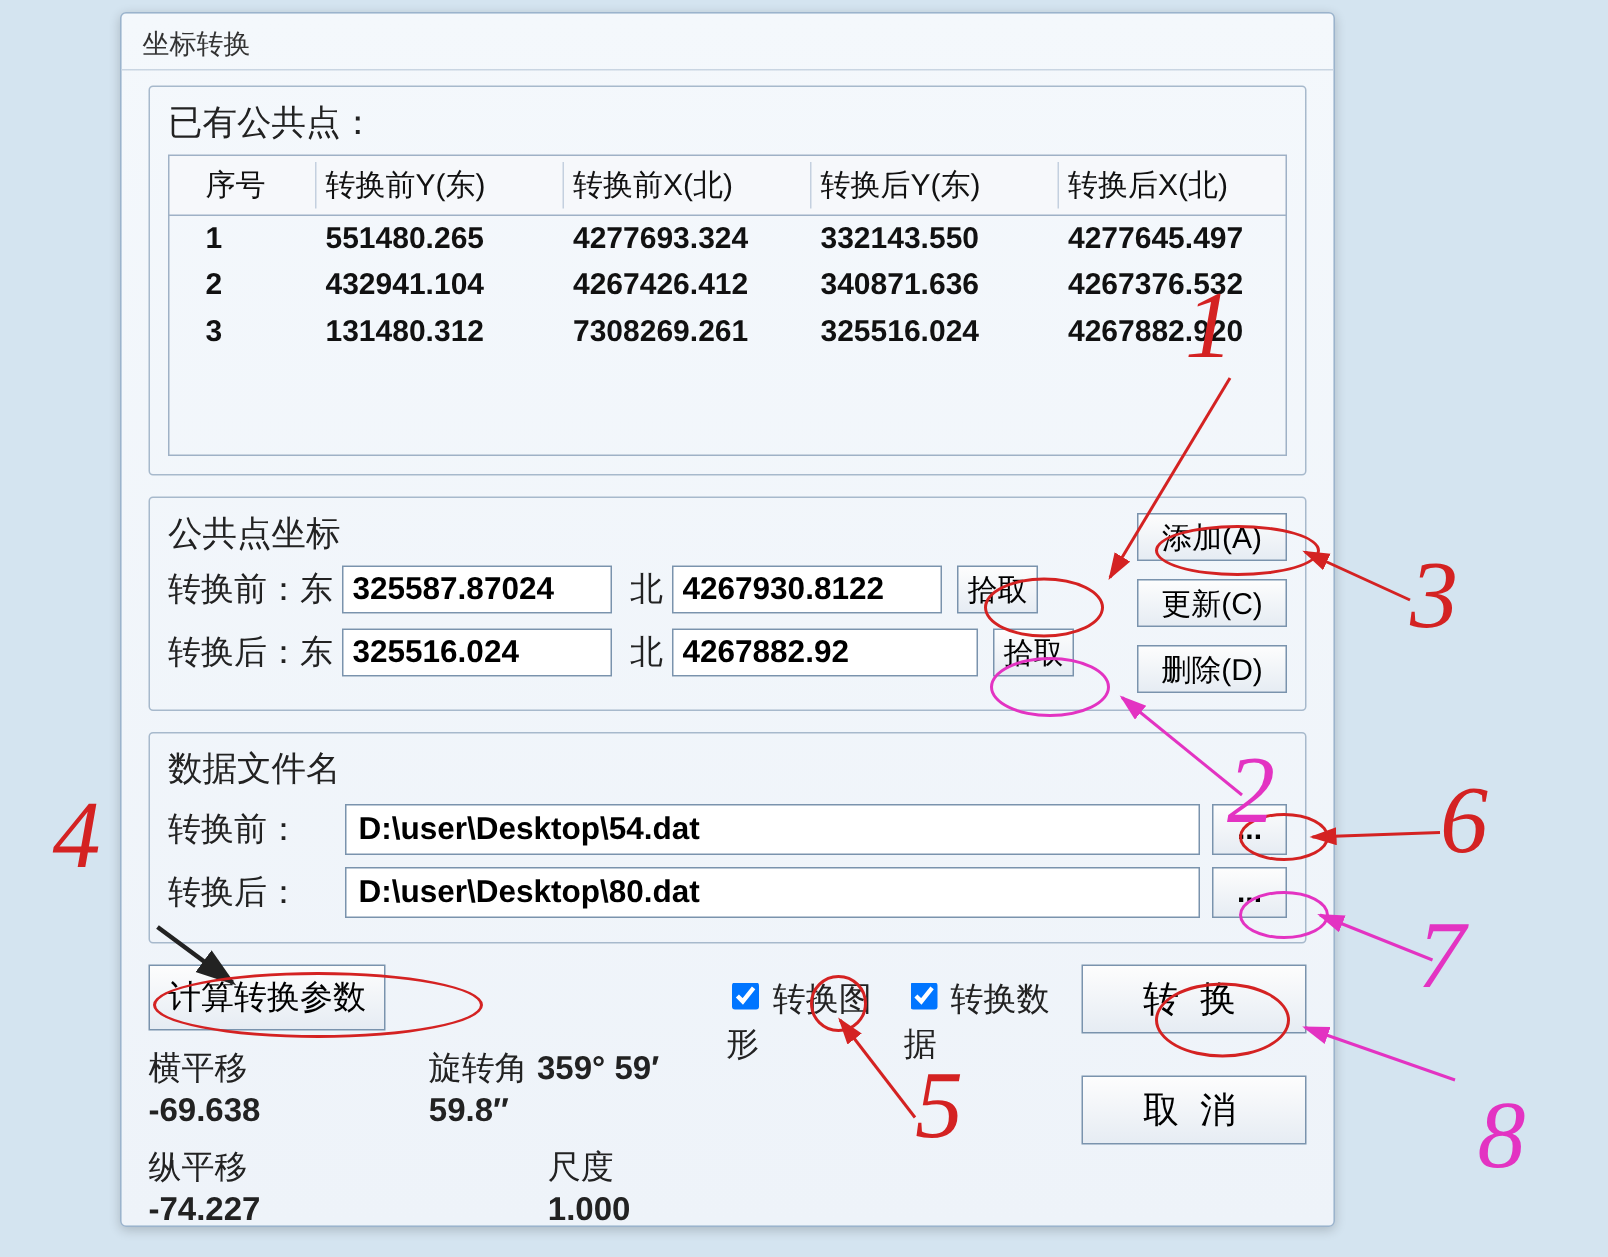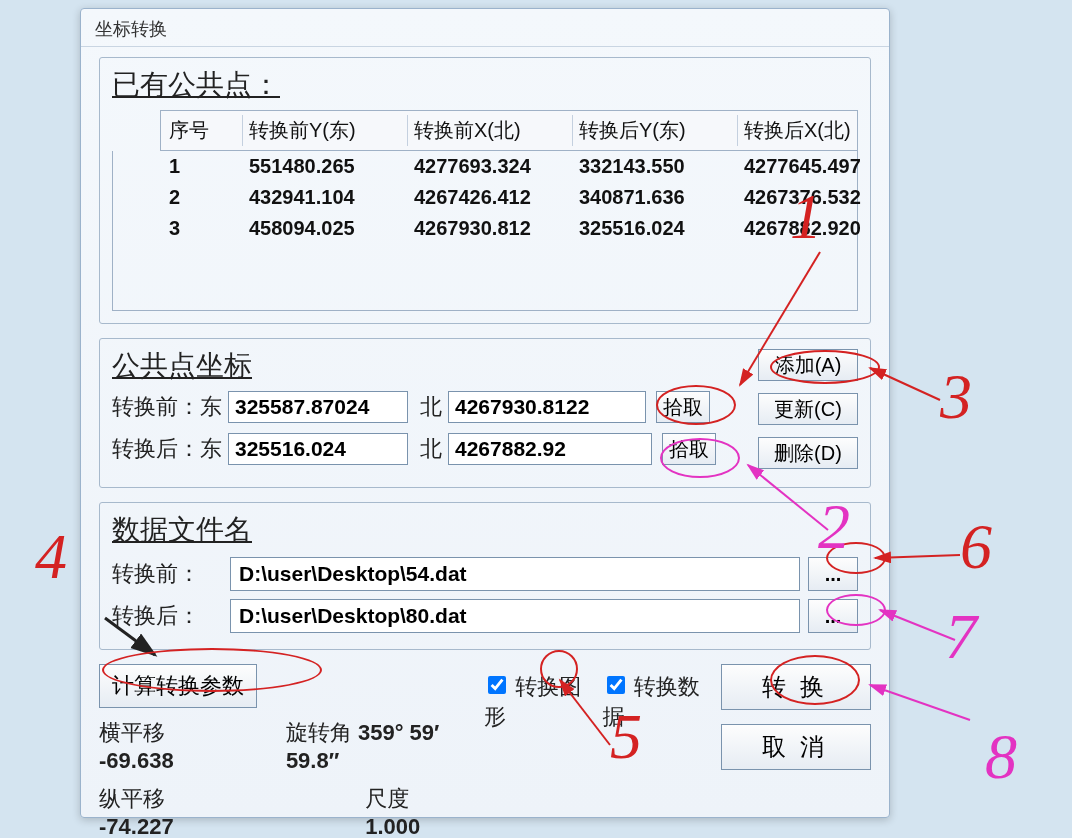--- a/index.html
+++ b/index.html
@@ -37,32 +37,30 @@
       padding: 10px 18px 16px 18px;
     }
     .groupbox {
       border: 1px solid #a7b9cc;
       border-radius: 3px;
       margin-bottom: 14px;
       padding: 8px 12px 12px 12px;
       position: relative;
     }
     .groupbox-title {
-      font-size: 28px;
+      font-size: 23px;
       color: #222;
       margin-bottom: 6px;
-      text-decoration: underline;
     }
     .table-header, .table-row {
       display: grid;
       grid-template-columns: 80px 165px 165px 165px 165px;
       font-size: 20px;
       color: #111;
-      padding: 4px 2px;
-      margin-left: 48px;
+      padding: 4px 18px;
     }
     .table-header {
       border-top: 1px solid #9fb1c6;
       border-left: 1px solid #9fb1c6;
       border-right: 1px solid #9fb1c6;
       border-bottom: 1px solid #9fb1c6;
       background: #f6f8fb;
     }
     .table-header > div {
       border-right: 1px solid #c4d0df;
@@ -174,21 +172,21 @@
       color: #222;
       margin-top: 8px;
     }
     .check-group input {
       width: 18px;
       height: 18px;
     }
     .action-btns {
       display: flex;
       flex-direction: column;
-      gap: 14px;
+      gap: 28px;
       margin-left: auto;
     }
     .big-btn {
       width: 150px;
       height: 46px;
       font-size: 24px;
       letter-spacing: 14px;
       text-align: center;
       border: 1px solid #7a93ad;
       background: linear-gradient(#fdfdfd,#e6ecf3);
@@ -258,36 +256,36 @@
         </div>
         <div class="table-row">
           <div>2</div>
           <div>432941.104</div>
           <div>4267426.412</div>
           <div>340871.636</div>
           <div>4267376.532</div>
         </div>
         <div class="table-row">
           <div>3</div>
-          <div>458094.025</div>
-          <div>4267930.812</div>
+          <div>131480.312</div>
+          <div>7308269.261</div>
           <div>325516.024</div>
           <div>4267882.920</div>
         </div>
       </div>
     </div>
 
     <div class="groupbox" style="padding-right: 130px;">
       <div class="groupbox-title">公共点坐标</div>
       <div class="coord-row">
         <span class="coord-label">转换前：</span>
         <span class="coord-label" style="margin-right:6px;">东</span>
         <input class="coord-input" style="width: 180px;" value="325587.87024">
         <span class="coord-label" style="margin:0 6px 0 12px;">北</span>
-        <input class="coord-input" style="width: 198px;" value="4267930.8122">
+        <input class="coord-input" style="width: 180px;" value="4267930.8122">
         <button class="btn btn-small" style="margin-left:10px;">拾取</button>
       </div>
       <div class="coord-row">
         <span class="coord-label">转换后：</span>
         <span class="coord-label" style="margin-right:6px;">东</span>
         <input class="coord-input" style="width: 180px;" value="325516.024">
         <span class="coord-label" style="margin:0 6px 0 12px;">北</span>
         <input class="coord-input" style="width: 204px;" value="4267882.92">
         <button class="btn btn-small" style="margin-left:10px;">拾取</button>
       </div>

